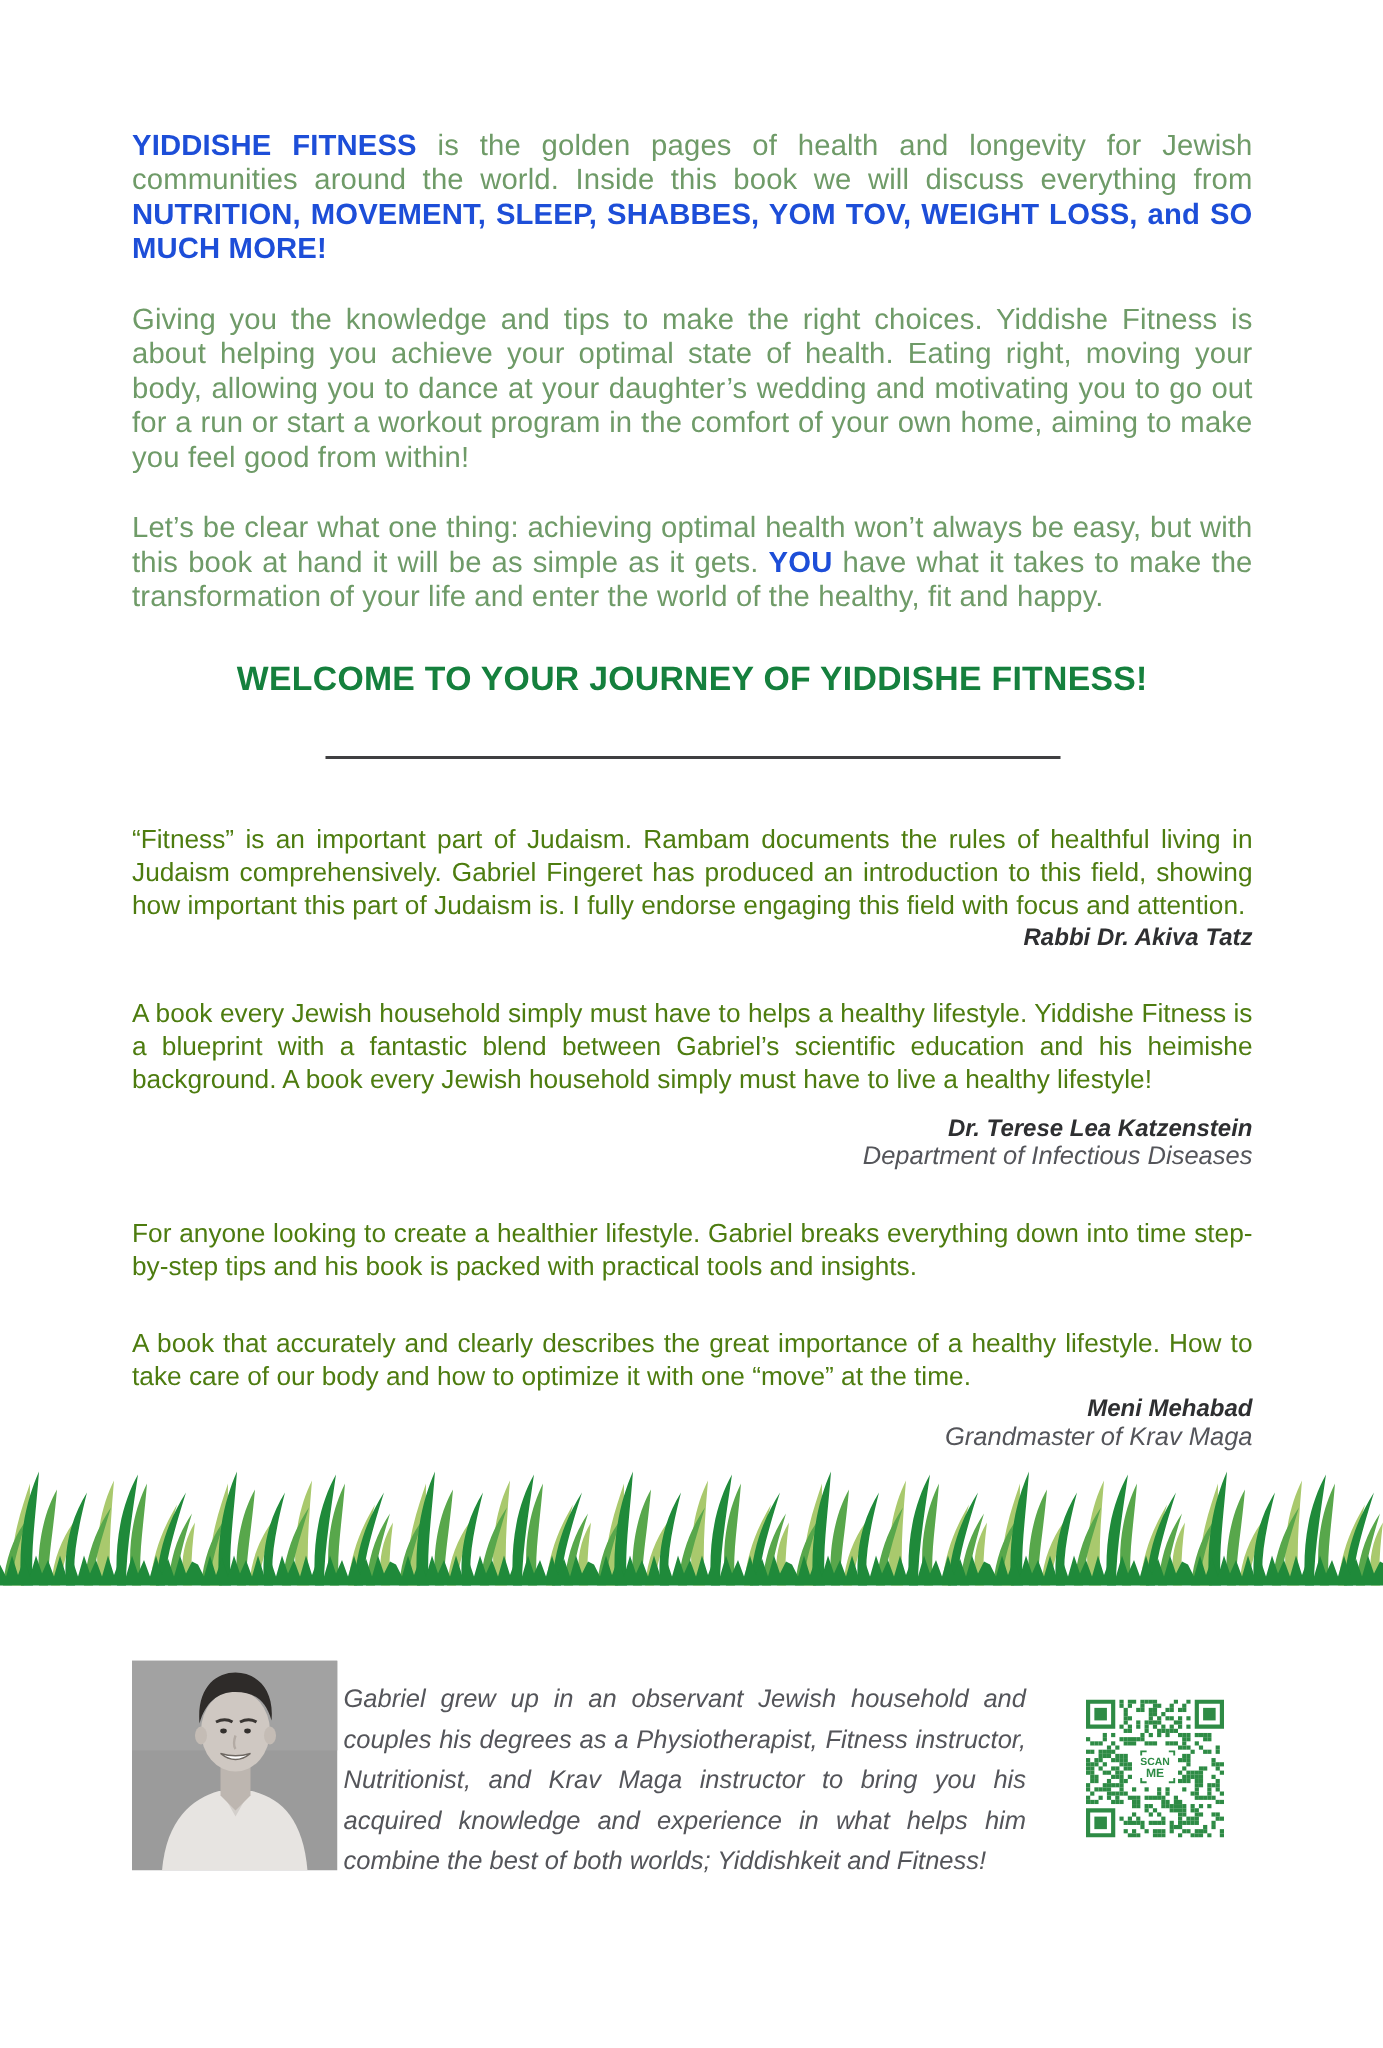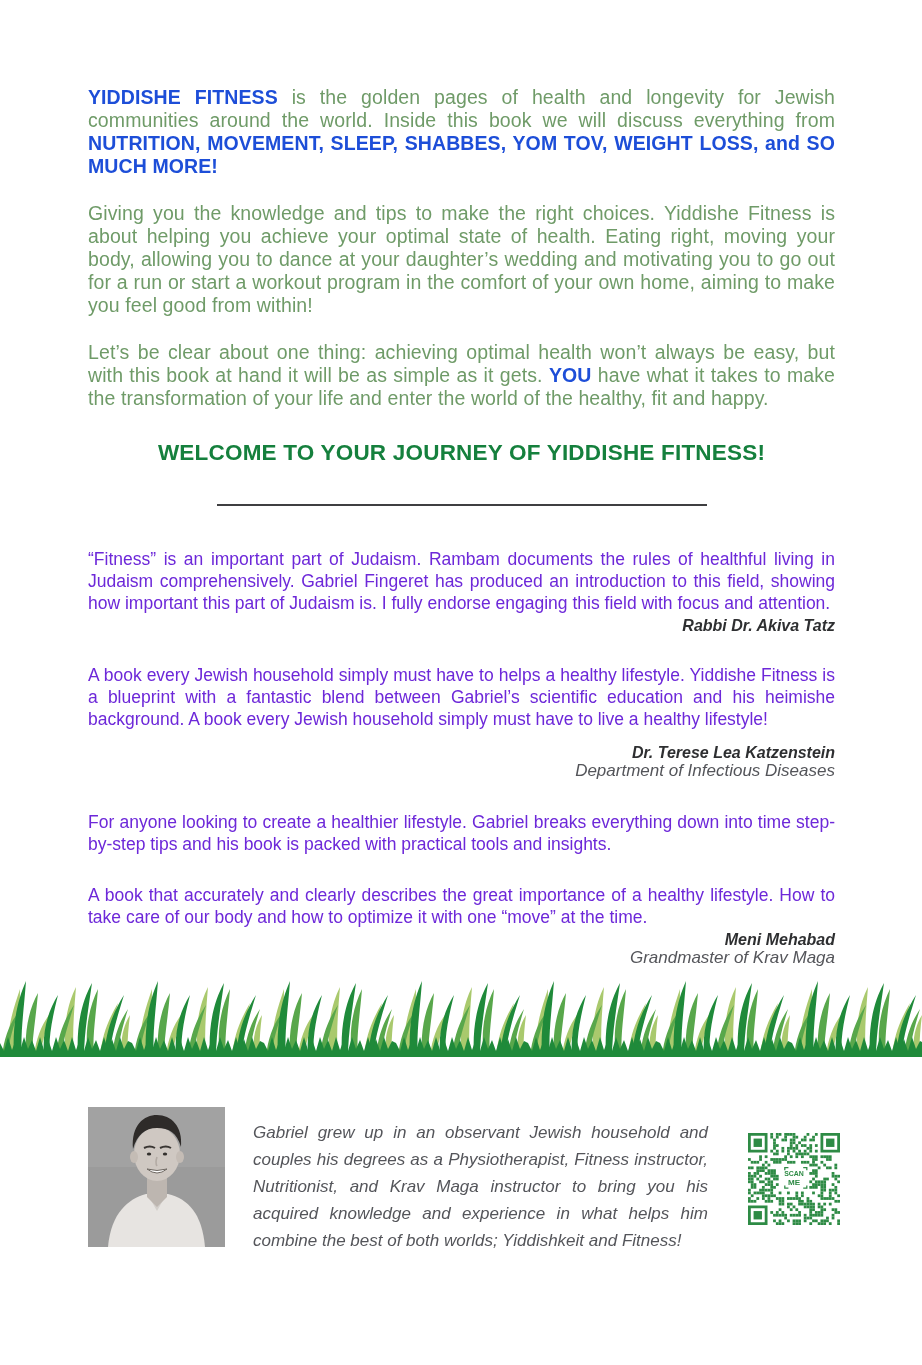--- a/index.html
+++ b/index.html
@@ -40,21 +40,21 @@
     margin:38px auto 0 auto;
     border:none;
     border-top:2px solid #3f3f41;
   }
 
   
   .testimonials { margin-top:42px; color:#54555a; }
   .testimonial .quote {
     font-size:17.5px; line-height:22px;
     text-align:justify;
-    color:#6d28d9;
+    color:#4d7c0f;
   }
   .testimonial .attrib { text-align:right; line-height:18px; margin-top:3px; }
   .testimonial .name {
     font-size:16px; font-weight:bold; font-style:italic; color:#2e2f31;
   }
   .testimonial .role {
     font-size:17px; font-style:italic; color:#54555a;
   }
   .testimonial .role:empty { display:none; }
   .t2 { margin-top:29px; } .t2 .attrib { margin-top:14px; }
@@ -62,38 +62,38 @@
   .t4 { margin-top:29px; }
 
   
   .grass-band { margin-top:10px; width:922px; height:82px; }
   .grass-band svg { display:block; }
 
   
   .bottom { display:flex; align-items:flex-start; padding:48px 0 0 88px; }
   .photo { width:137px; height:140px; flex:0 0 auto; }
   .bio {
-    width:455px; margin-left:28px; padding-top:12px;
+    width:455px; margin-left:4px; padding-top:12px;
     font-size:17px; line-height:27px;
     font-style:italic; text-align:justify;
     color:#54555a;
   }
   .qr { width:92px; height:92px; margin-left:40px; margin-top:26px; flex:0 0 auto; }
   .qr svg, .photo svg { display:block; width:100%; height:100%; }
 </style>
 </head>
 <body>
 
 <div class="page">
   <div class="content">
 
     <div class="intro">
       <p><b>YIDDISHE FITNESS</b><span> is the golden pages of health and longevity for Jewish communities around the world. Inside this book we will discuss everything from </span><b>NUTRITION, MOVEMENT, SLEEP, SHABBES, YOM TOV, WEIGHT LOSS, and SO MUCH MORE!</b></p>
       <p>Giving you the knowledge and tips to make the right choices. Yiddishe Fitness is about helping you achieve your optimal state of health. Eating right, moving your body, allowing you to dance at your daughter’s wedding and motivating you to go out for a run or start a workout program in the comfort of your own home, aiming to make you feel good from within!</p>
-      <p><span>Let’s be clear about one thing: achieving optimal health won’t always be easy, but with this book at hand it will be as simple as it gets. </span><b>YOU</b><span> have what it takes to make the transformation of your life and enter the world of the healthy, fit and happy.</span></p>
+      <p><span>Let’s be clear what one thing: achieving optimal health won’t always be easy, but with this book at hand it will be as simple as it gets. </span><b>YOU</b><span> have what it takes to make the transformation of your life and enter the world of the healthy, fit and happy.</span></p>
     </div>
 
     <div class="headline">WELCOME TO YOUR JOURNEY OF YIDDISHE FITNESS!</div>
 
     <hr class="divider">
 
     <div class="testimonials">
       <div class="testimonial t1">
         <p class="quote">“Fitness” is an important part of Judaism. Rambam documents the rules of healthful living in Judaism comprehensively. Gabriel Fingeret has produced an introduction to this field, showing how important this part of Judaism is. I fully endorse engaging this field with focus and attention.</p>
         <div class="attrib">

